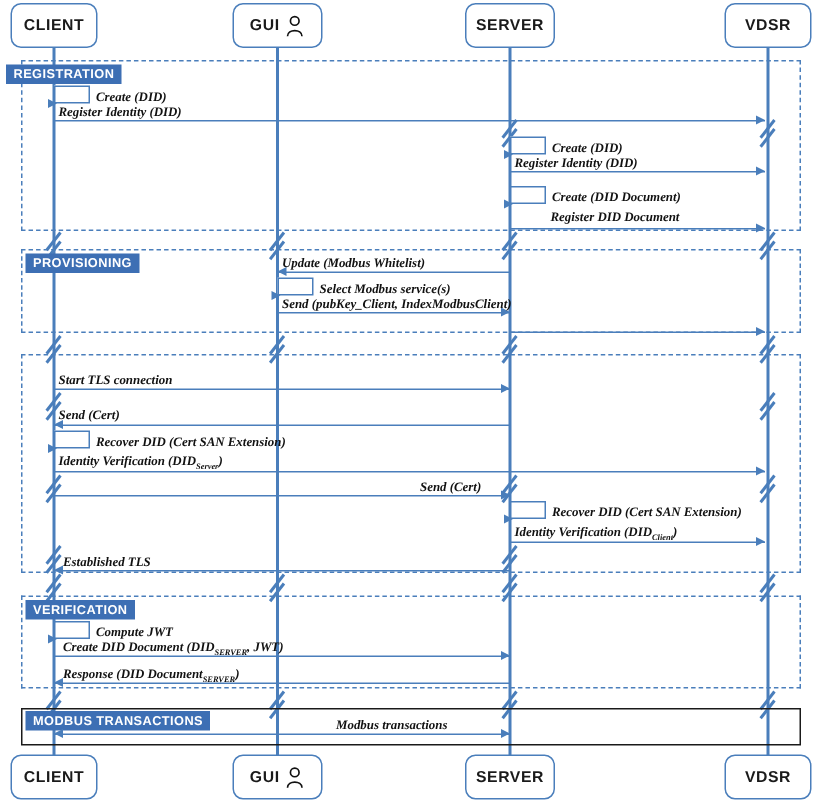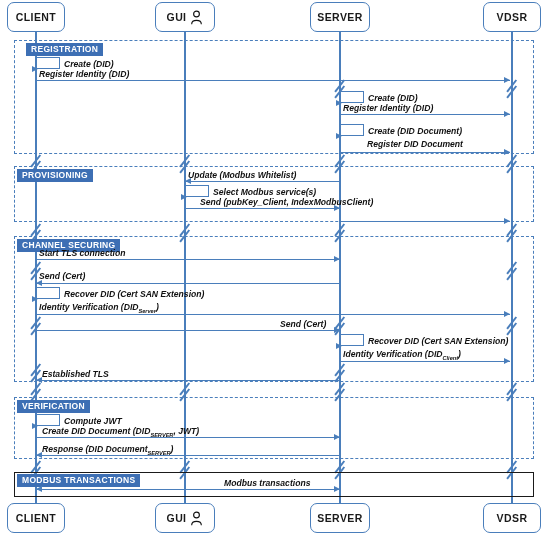--- a/index.html
+++ b/index.html
@@ -63,20 +63,21 @@
     border-bottom:3.2px solid transparent;
     border-right:6px solid #4a7ebb;
   }
   .mlabel{
     position:absolute;
     font-size:8.6px;
     font-style:italic;font-weight:bold;
     color:#111111;
     white-space:nowrap;
     line-height:1;
+    font-family:Liberation Serif, serif;
   }
   .mlabel sub{font-size:5.6px;font-style:italic;font-weight:bold;}
 
   
   .selfbox{
     position:absolute;
     border:1.4px solid #4a7ebb;
     background:#ffffff;
     box-sizing:border-box;
   }
@@ -116,21 +117,21 @@
   <div class="actor" style="left:483px;top:2px;width:58px;">
     <span class="nm">VDSR</span>
   </div>
 
   <div class="lifeline" style="left:35px;top:32px;height:478px;"></div>
   <div class="lifeline" style="left:184px;top:32px;height:478px;"></div>
   <div class="lifeline" style="left:339px;top:32px;height:478px;"></div>
   <div class="lifeline" style="left:511px;top:32px;height:478px;"></div>
 
   <div class="frame" style="left:14px;top:40px;width:520px;height:114px;"></div>
-  <div class="flabel" style="left:26px;top:43px;">REGISTRATION</div>
+  <div class="flabel" style="left:4px;top:43px;">REGISTRATION</div>
 
   <div class="selfbox" style="left:36px;top:57px;width:24px;height:12px;"></div>
   <div class="arrowR" style="left:32px;top:65.5px;"></div>
   <div class="mlabel" style="left:64px;top:60px;">Create (DID)</div>
 
   <div class="msg" style="left:36px;top:80px;width:474px;"></div>
   <div class="arrowR" style="left:504px;top:77.3px;"></div>
   <div class="mlabel" style="left:39px;top:70px;">Register Identity (DID)</div>
 
   <div class="brk" style="left:332px;top:80px;">
@@ -181,21 +182,21 @@
   <div class="msg" style="left:185px;top:181px;width:155px;"></div>
   <div class="arrowL" style="left:185px;top:178.3px;"></div>
   <div class="mlabel" style="left:188px;top:171px;">Update (Modbus Whitelist)</div>
 
   <div class="selfbox" style="left:185px;top:185px;width:24px;height:12px;"></div>
   <div class="arrowR" style="left:181px;top:193.5px;"></div>
   <div class="mlabel" style="left:213px;top:188px;">Select Modbus service(s)</div>
 
   <div class="msg" style="left:185px;top:208px;width:155px;"></div>
   <div class="arrowR" style="left:334px;top:205.3px;"></div>
-  <div class="mlabel" style="left:188px;top:198px;margin-left:12px;">Send (pubKey_Client, IndexModbusClient)</div>
+  <div class="mlabel" style="left:188px;top:198px;">Send (pubKey_Client, IndexModbusClient)</div>
 
   <div class="msg" style="left:340px;top:221px;width:170px;"></div>
   <div class="arrowR" style="left:504px;top:218.3px;"></div>
 
   <div class="brk" style="left:28px;top:224px;">
     <i class="a"></i>
       <i class="b"></i>
   </div>
   <div class="brk" style="left:177px;top:224px;">
     <i class="a"></i>
@@ -204,21 +205,20 @@
   <div class="brk" style="left:332px;top:224px;">
     <i class="a"></i>
       <i class="b"></i>
   </div>
   <div class="brk" style="left:504px;top:224px;">
     <i class="a"></i>
       <i class="b"></i>
   </div>
 
   <div class="frame" style="left:14px;top:236px;width:520px;height:146px;"></div>
-  <div class="flabel" style="left:17px;top:239px;">CHANNEL SECURING</div>
 
   <div class="msg" style="left:36px;top:259px;width:304px;"></div>
   <div class="arrowR" style="left:334px;top:256.3px;"></div>
   <div class="mlabel" style="left:39px;top:249px;text-align:center;">Start TLS connection</div>
 
   <div class="brk" style="left:28px;top:262px;">
     <i class="a"></i>
       <i class="b"></i>
   </div>
   <div class="brk" style="left:504px;top:262px;">

